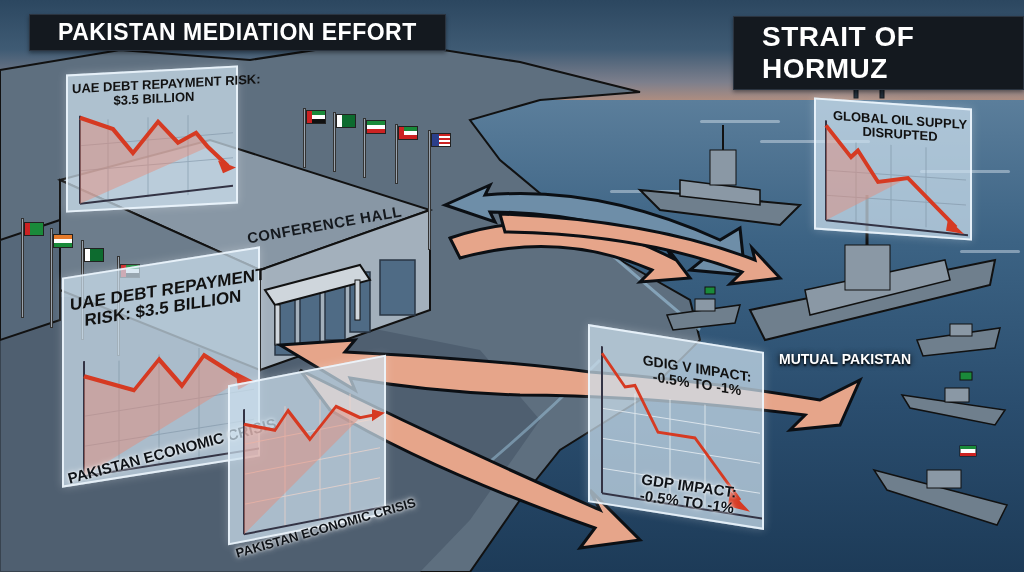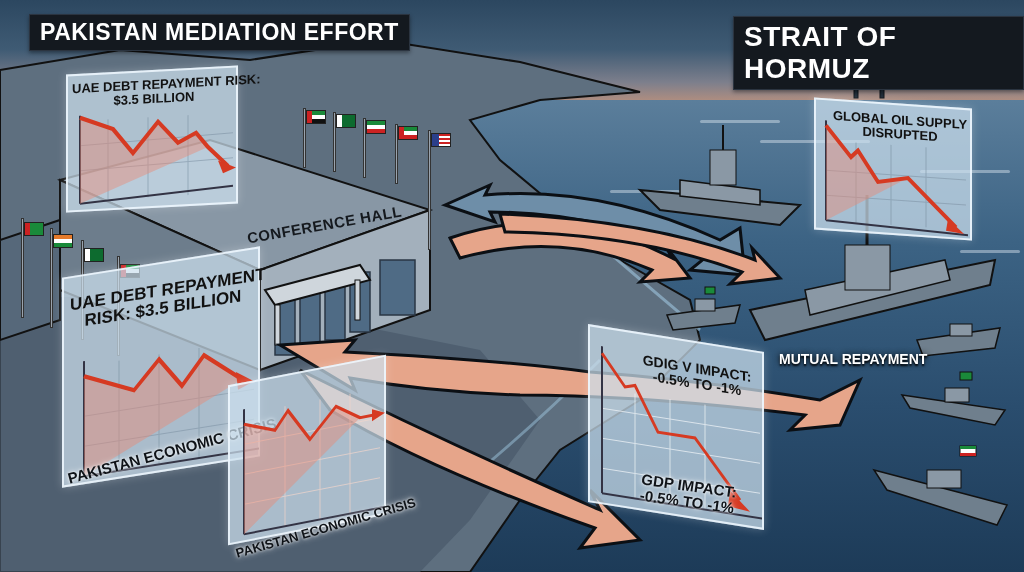--- a/index.html
+++ b/index.html
@@ -13,21 +13,21 @@
   .sea { position: absolute; left: 0; top: 100px; width: 1024px; height: 472px;
     background: linear-gradient(180deg, #5b7e9b 0%, #3c6384 30%, #2a4d6e 65%, #1d3b58 100%); }
   .sea-shine { position: absolute; height: 3px; background: rgba(220,230,240,0.45); border-radius: 2px; }
 
   
   .land { position: absolute; }
 
   
   .banner { position: absolute; background: #14191f; color: #ffffff; font-weight: bold;
     font-family: "Liberation Sans", "DejaVu Sans", sans-serif; letter-spacing: 0.5px;
-    padding: 4px 10px; border: 1px solid #2b3440; box-shadow: 0 2px 4px rgba(0,0,0,0.4); }
+    padding: 4px 28px; border: 1px solid #2b3440; box-shadow: 0 2px 4px rgba(0,0,0,0.4); }
   .banner-left { left: 29px; top: 14px; font-size: 23px; }
   .banner-right { left: 733px; top: 16px; font-size: 28px; }
 
   
   .panel { position: absolute; background: rgba(205,225,238,0.72); border: 2px solid rgba(240,248,255,0.85);
     box-shadow: 0 0 10px rgba(255,255,255,0.25); }
   .panel svg { position: absolute; left: 0; top: 0; }
   .panel-title { position: absolute; color: #111; font-weight: bold; font-family: "Liberation Sans", "DejaVu Sans", sans-serif;
     line-height: 1.05; text-align: center; white-space: nowrap; }
 
@@ -264,15 +264,15 @@
       <line x1="12" y1="165" x2="172" y2="165" stroke="#334" stroke-width="2"></line>
       <polyline points="12,25 35,55 45,52 68,95 105,95 150,150" fill="none" stroke="#d63a22" stroke-width="3"></polyline>
       <polygon points="140,142 160,160 138,158" fill="#d63a22"></polygon>
     </svg>
   </div>
   <div class="caption" style="left:640px;top:478px;font-size:15px;text-align:center;line-height:1.05;transform:rotate(8deg);">
     <div>GDP IMPACT:</div>
     <div>-0.5% TO -1%</div>
   </div>
 
-  <div class="caption caption-light" style="left:779px;top:351px;font-size:14px;">MUTUAL REPAYMENT</div>
+  <div class="caption caption-light" style="left:779px;top:351px;font-size:14px;">MUTUAL PAKISTAN</div>
 
 </div>
 
 </body></html>

